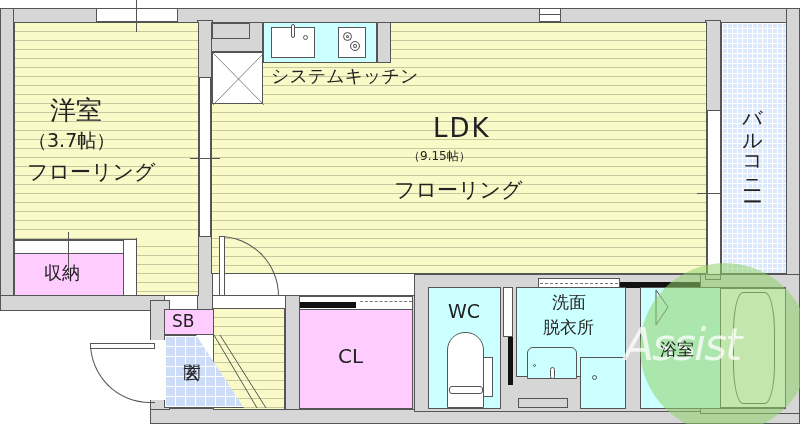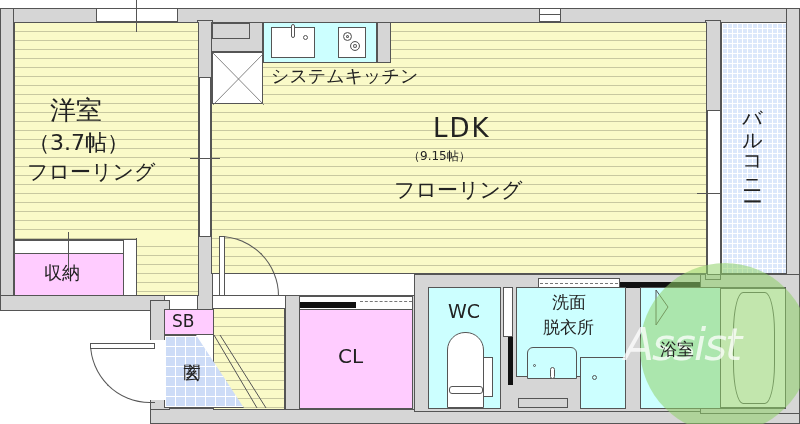--- a/index.html
+++ b/index.html
@@ -123,21 +123,21 @@
 <div class="abs white" style="left:720px;top:288px;width:66px;height:120px;"></div>
 <div class="abs" style="left:733px;top:292px;width:42px;height:112px;border:1px solid #555;border-radius:10px/40px;"></div>
 <svg width="800" height="424" style="pointer-events:none;">
   <polyline points="656,290 656,325 668,307 656,290" fill="none" stroke="#555" stroke-width="1"></polyline>
 </svg>
 
 <div class="abs" style="left:640px;top:263px;width:170px;height:170px;border-radius:50%;background:rgba(143,209,106,0.55);pointer-events:none;"></div>
 <div class="label" style="left:624px;top:320px;font-size:44px;font-weight:normal;color:rgba(255,255,255,0.75);letter-spacing:-2px;font-style:italic;pointer-events:none;">Assist</div>
 
 <div class="label" style="left:43px;top:96px;font-size:26px;margin-left:7px;">洋室</div>
-<div class="label" style="left:28px;top:130px;font-size:22px;">（3.7帖）</div>
+<div class="label" style="left:28px;top:130px;font-size:19px;">（3.7帖）</div>
 <div class="label" style="left:27px;top:160px;font-size:21px;">フローリング</div>
 <div class="label" style="left:44px;top:263px;font-size:18px;">収納</div>
 
 <div class="label" style="left:271px;top:66px;font-size:18px;">システムキッチン</div>
 <div class="label" style="left:433px;top:114px;font-size:26px;letter-spacing:2px;">LDK</div>
 <div class="label" style="left:408px;top:150px;font-size:12px;">（9.15帖）</div>
 <div class="label" style="left:394px;top:178px;font-size:21px;">フローリング</div>
 
 <div class="label vert" style="left:741px;top:96px;font-size:20px;">バルコニー</div>
 

